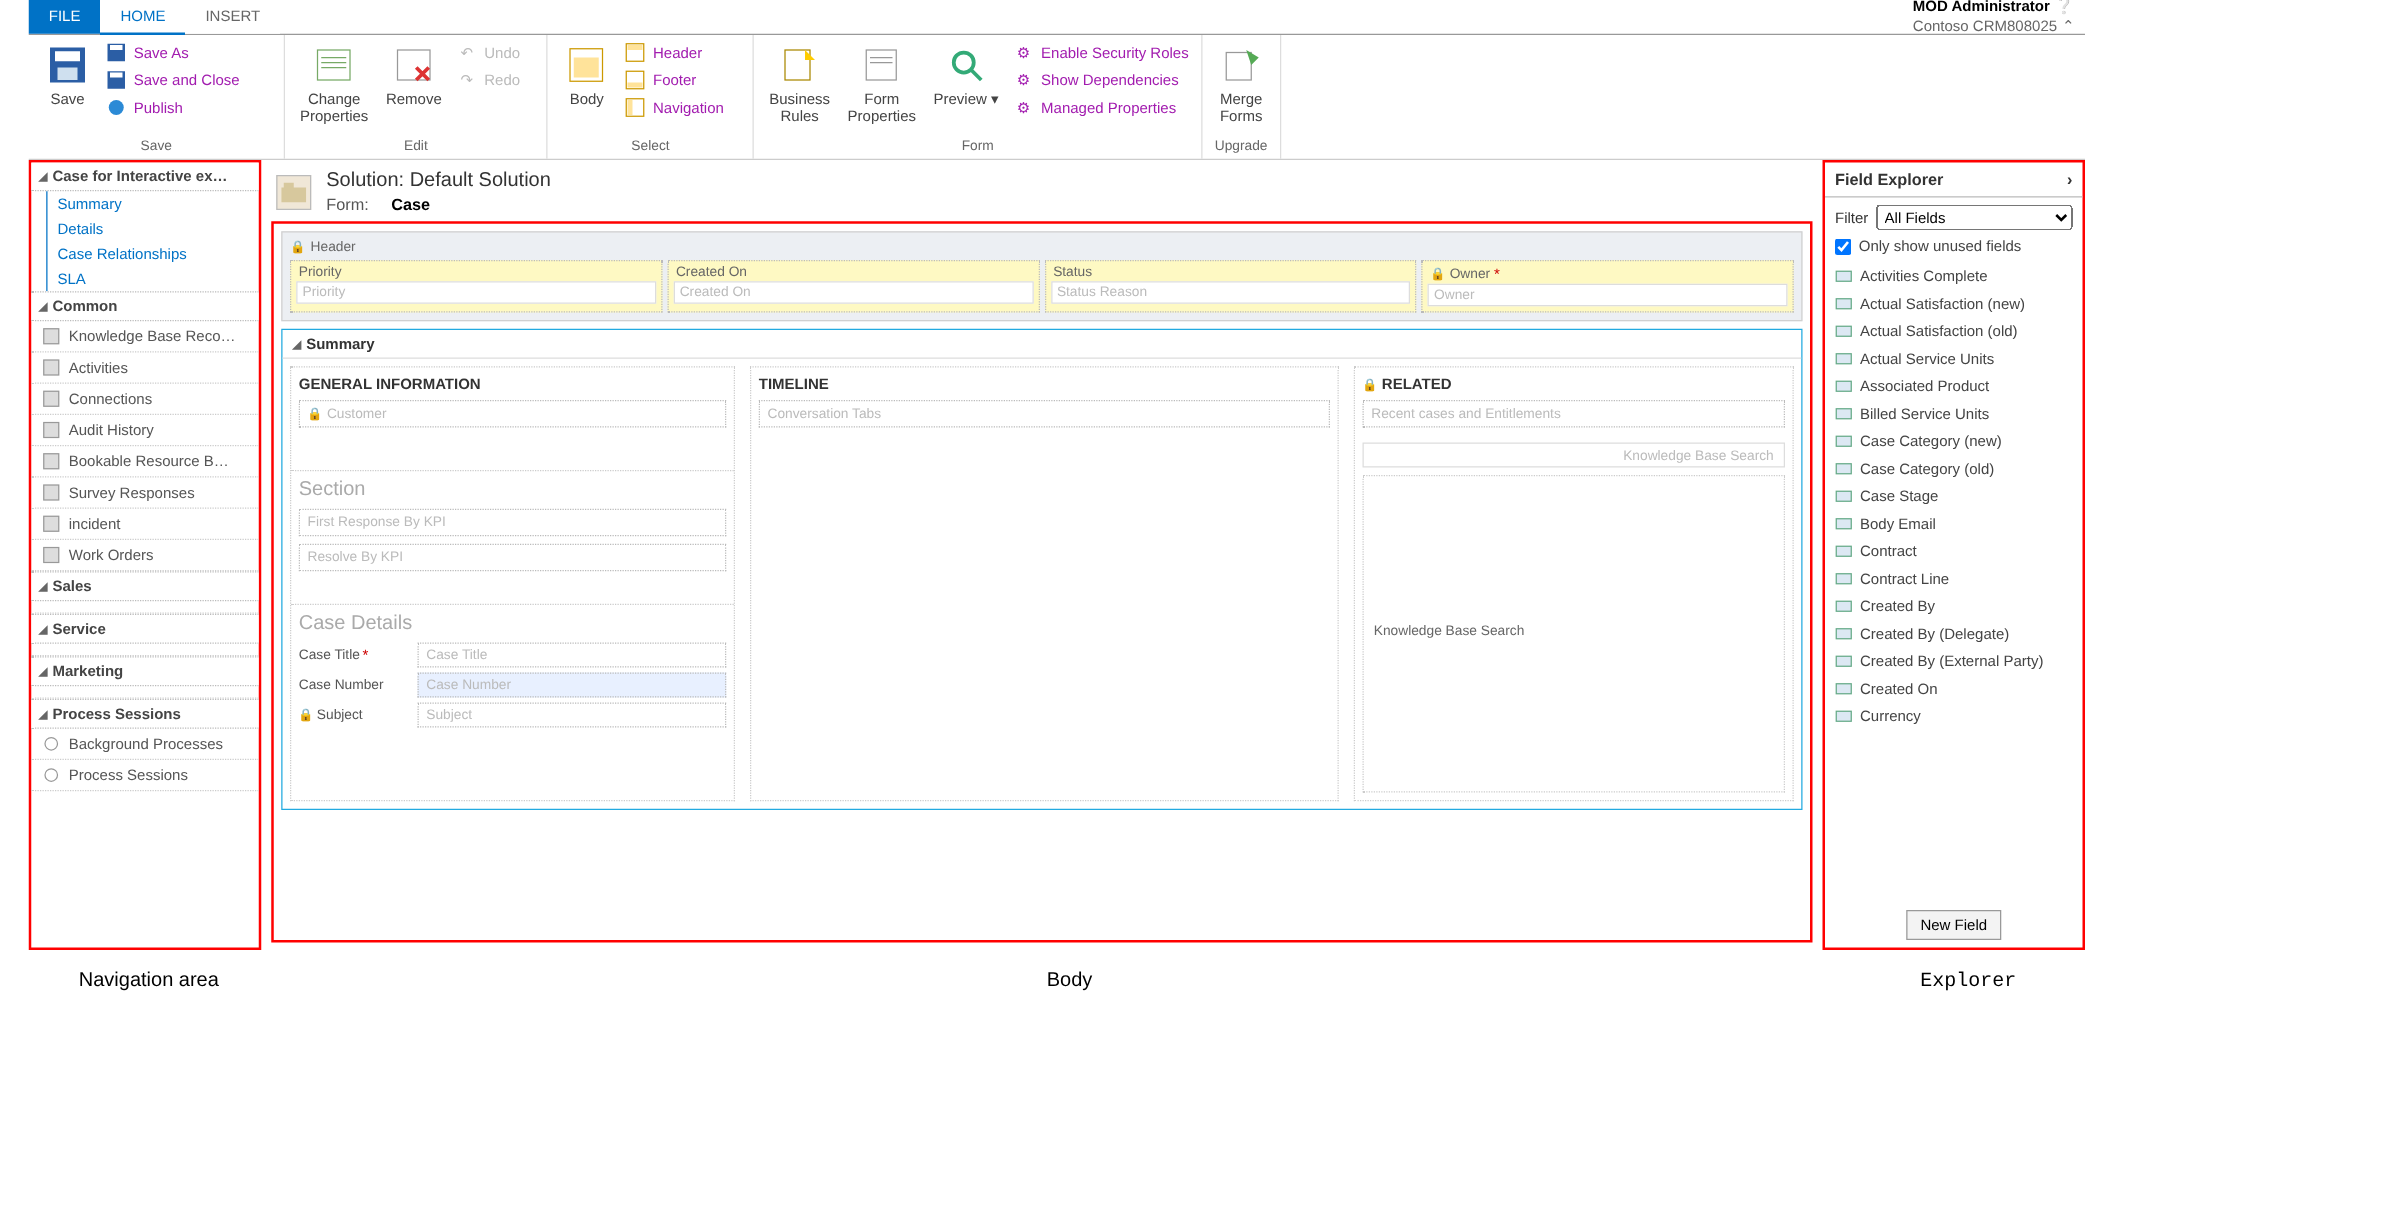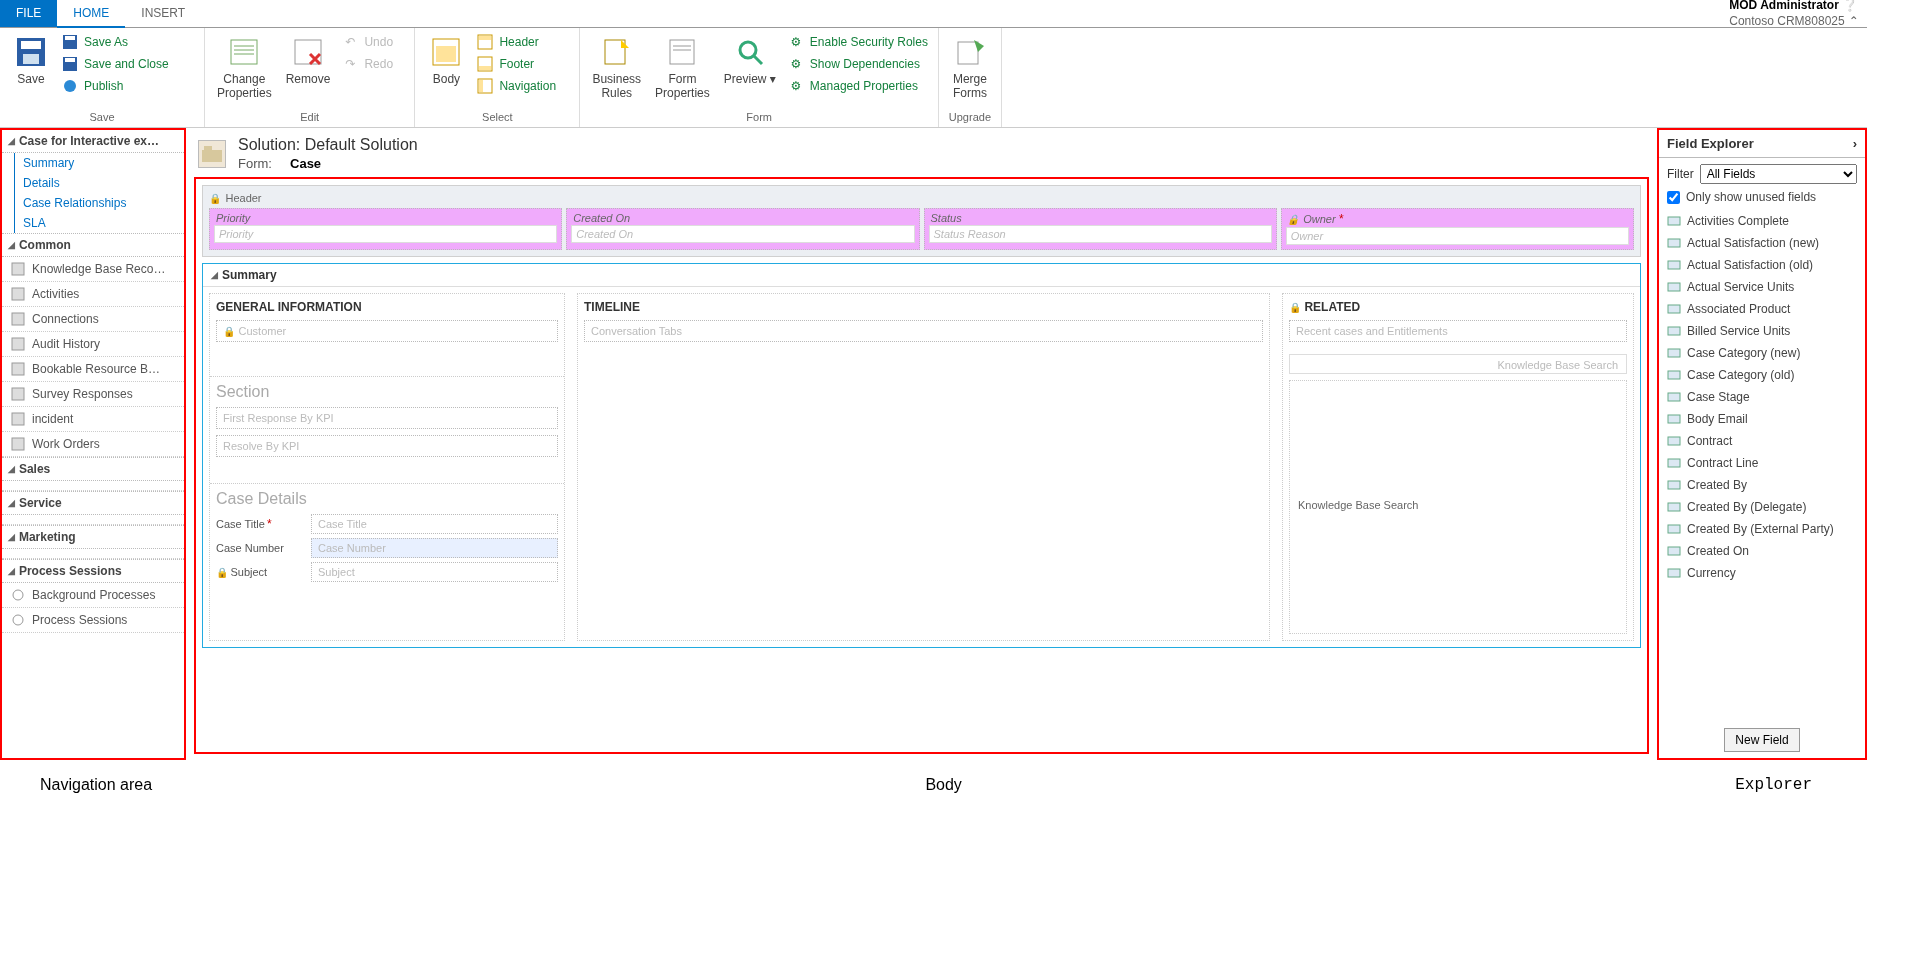--- a/index.html
+++ b/index.html
@@ -15,21 +15,21 @@
 .user-info .org { color: #666; display: flex; align-items: center; gap: 4px; }
 .help-icon { color: #0072c6; font-size: 13px; margin-left: 4px; }
 
 
 .ribbon { height: 100px; display: flex; border-bottom: 1px solid #ccc; }
 .ribbon-group { display: flex; flex-direction: column; padding: 2px 4px 0; border-right: 1px solid #ddd; }
 .ribbon-group-body { flex: 1; display: flex; align-items: flex-start; gap: 2px; padding: 2px; }
 .ribbon-group-label { text-align: center; font-size: 11px; color: #666; padding: 2px 0 4px; }
 .rib-btn-large { display: flex; flex-direction: column; align-items: center; justify-content: flex-start; padding: 4px 6px; cursor: pointer; gap: 4px; font-size: 12px; color: #444; min-width: 50px; text-align: center; }
 .rib-btn-large .icon { width: 32px; height: 32px; display:flex; align-items:center; justify-content:center; }
-.rib-btn-small { display: flex; align-items: center; gap: 6px; padding: 2px 4px; font-size: 12px; color: #15803d; cursor: pointer; min-width: 140px; }
+.rib-btn-small { display: flex; align-items: center; gap: 6px; padding: 2px 4px; font-size: 12px; color: #a21caf; cursor: pointer; min-width: 140px; }
 .rib-btn-small .icon { width: 16px; height: 16px; display:flex; align-items:center; justify-content:center; }
 .rib-col { display: flex; flex-direction: column; gap: 2px; }
 .rib-btn-small.disabled { color: #bbb; }
 svg { display: block; }
 
 
 .main-wrap { position: relative; height: calc(100% - 128px); }
 .cols { display: flex; height: 100%; }
 
 
@@ -49,21 +49,21 @@
 .solution-head-icon { width:28px; height:28px; background:#f0e7d7; border:1px solid #bbb; display:flex; align-items:center; justify-content:center; }
 .solution-text .line1 { font-size:16px; color:#333; }
 .solution-text .line2 { font-size:13px; color:#555; padding-top:2px; }
 .solution-text .line2 .formname { font-weight:600; color:#000; }
 .design-surface { flex:1; margin: 2px 8px 6px; border:2px solid red; overflow:hidden; position:relative; background:#fff; }
 
 
 .hdr-block { margin:6px; background:#eceff3; border:1px solid #d0d0d0; padding:6px; }
 .hdr-title { font-size:11px; color:#666; display:flex; align-items:center; gap:4px; }
 .hdr-fields { display:flex; gap:4px; margin-top:4px; }
-.hdr-field { flex:1; border:1px dotted #bbb; background:#f0abfc;font-style:italic; }
+.hdr-field { flex:1; border:1px dotted #bbb; background:#fef9c3; }
 .hdr-field-label { font-size:11px; color:#666; padding:3px 6px 1px; display:flex; align-items:center; gap:3px; }
 .hdr-field-input { background:#fff; border:1px solid #ddd; margin:0 4px 4px; padding:2px 4px; font-size:11px; color:#bbb; }
 .lock-icon { color:#c03; font-size:10px; }
 .req-star { color:#c00; font-size:12px; }
 
 
 .tab-block { margin:6px; border:1px solid #22aae0; }
 .tab-block-title { font-size:12px; font-weight:600; padding:4px 8px; display:flex; align-items:center; gap:4px; border-bottom:1px solid #ddd; }
 .tab-body { display:flex; align-items:stretch; min-height:360px; }
 .tab-col { border:1px dotted #ccc; margin:6px; display:flex; flex-direction:column; }
@@ -93,21 +93,21 @@
 .new-field { margin:4px auto 6px; display:block; border:1px solid #999; background:#f3f3f3; padding:4px 10px; font-size:12px; cursor:pointer; }
 
 
 .anno-labels { position:absolute; left:0; right:0; bottom:-34px; display:flex; pointer-events:none; }
 .anno-labels div { font-size:16px; font-weight:500; color:#000; }
 .anno-l { padding-left:40px; }
 .anno-c { flex:1; text-align:center; }
 .anno-r { padding-right:55px;font-family:Liberation Mono, monospace; }
 
 html, body { height: 100%; }
-.root { height: 760px; width: 1867px; position:relative; }
+.root { height: 760px; width: 1668px; position:relative;padding-left:23px; }
 </style>
 </head>
 <body>
 
 <div class="root">
 
   <div class="top-tabs">
     <div class="tab file">FILE</div>
     <div class="tab active">HOME</div>
     <div class="tab">INSERT</div>

